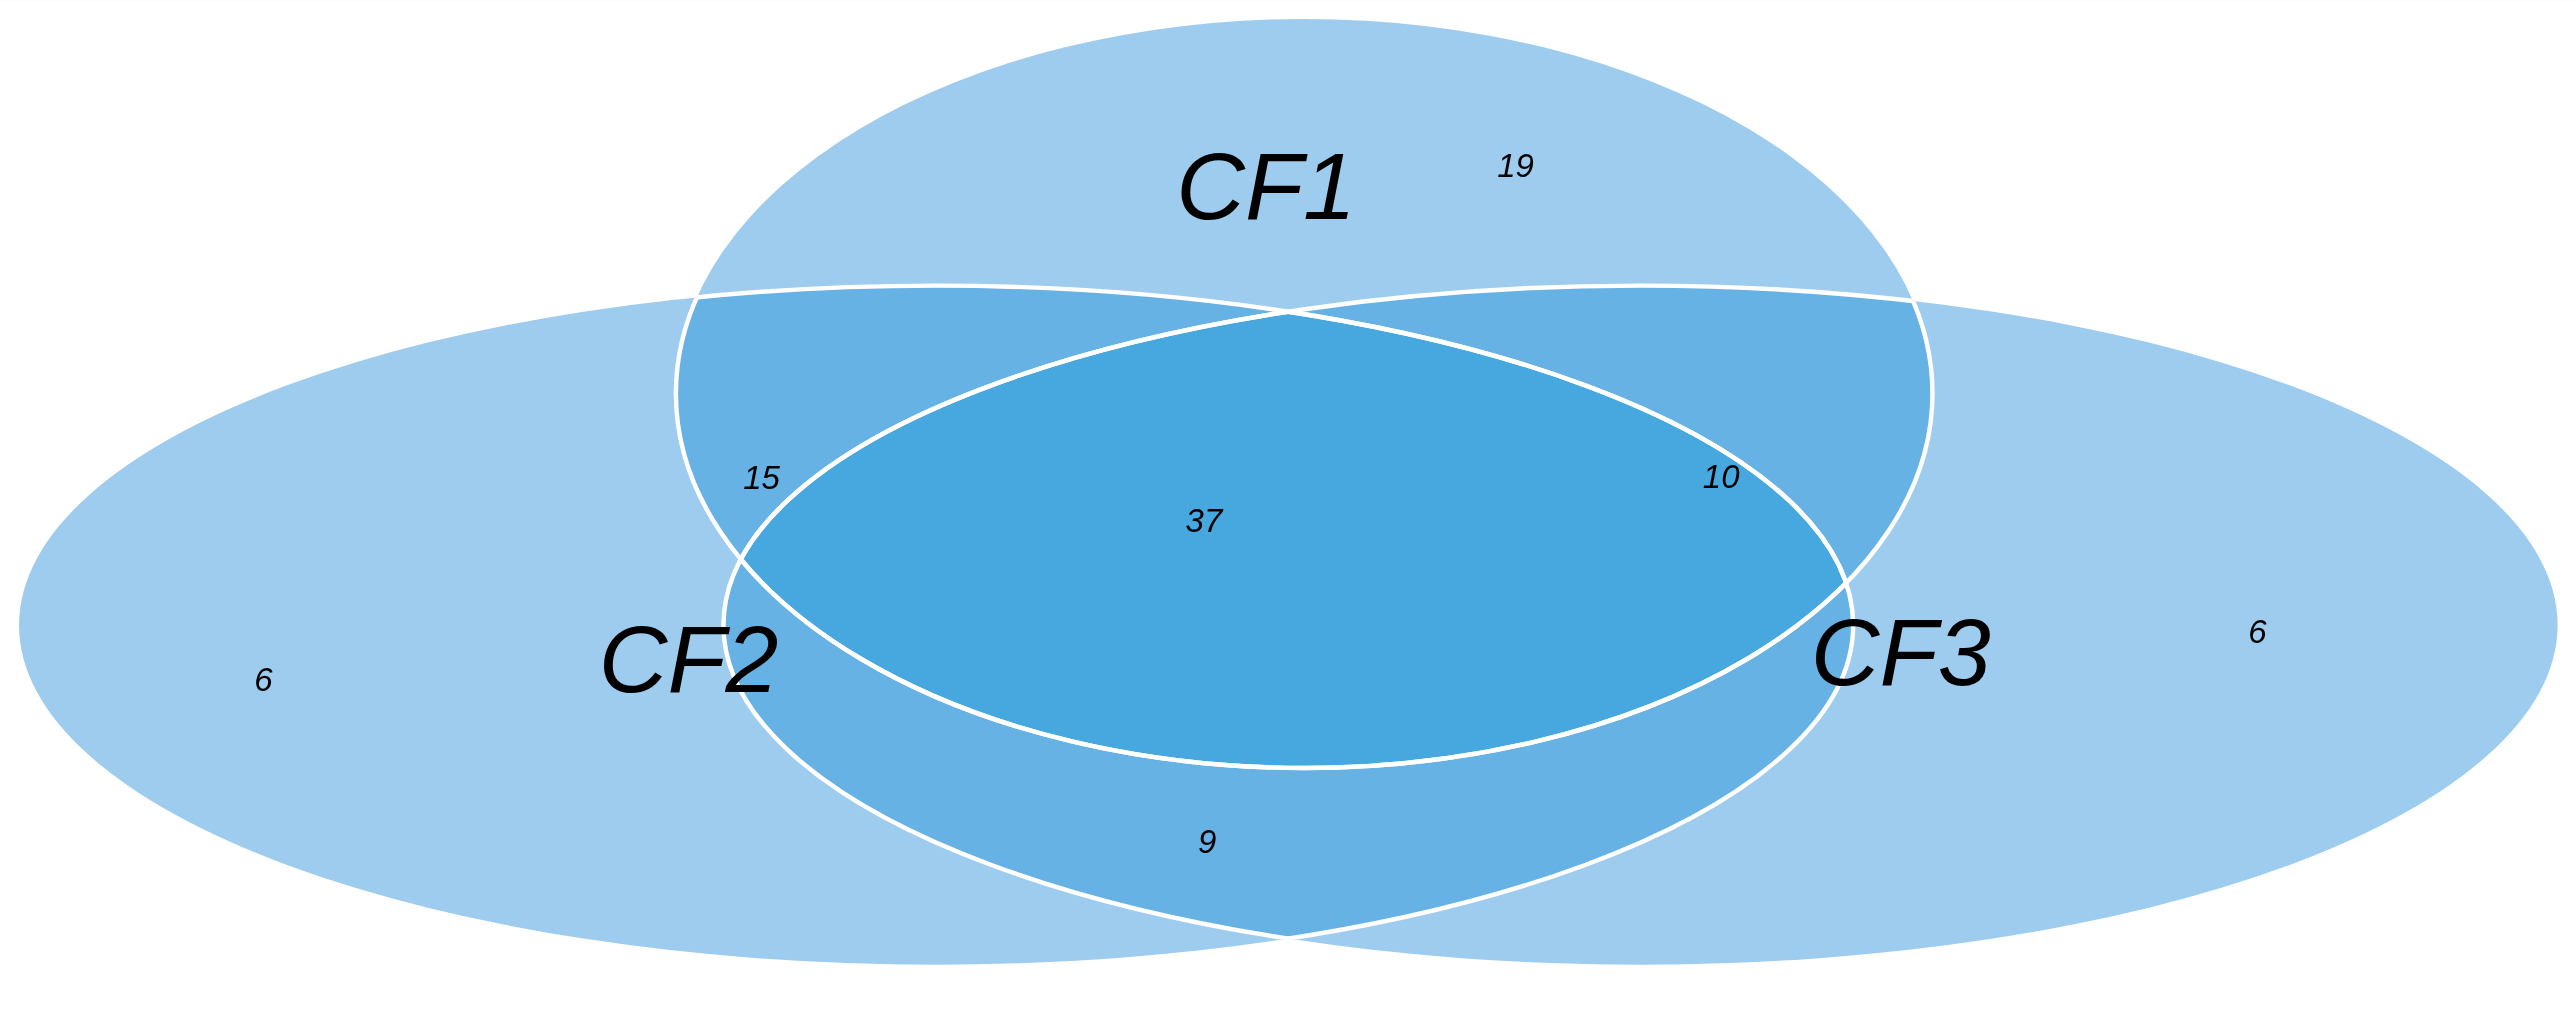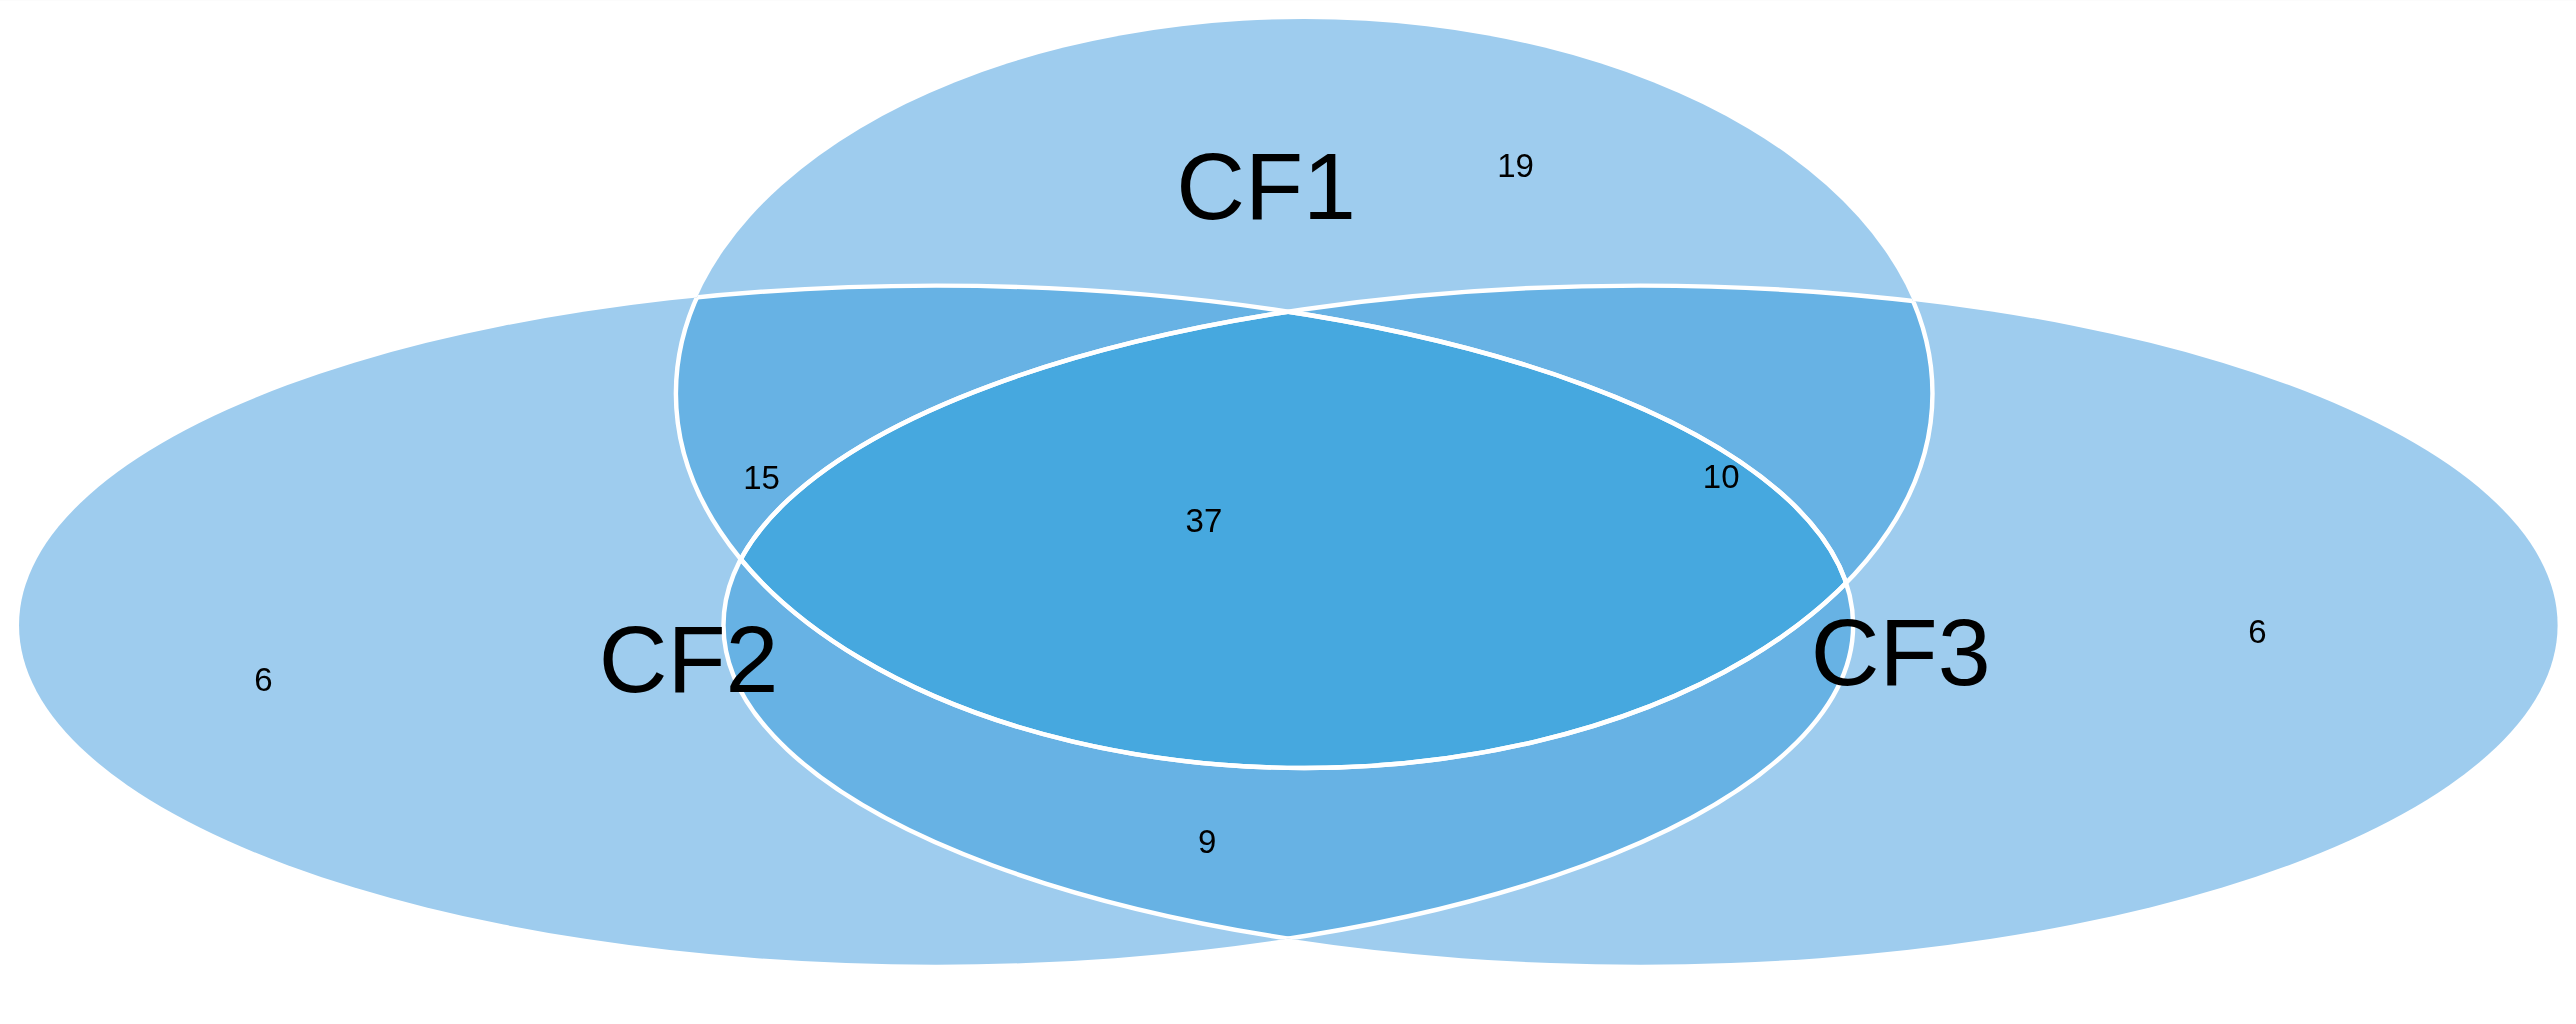--- a/index.html
+++ b/index.html
@@ -11,20 +11,21 @@
     width: 2576px;
     height: 1025px;
     overflow: hidden;
     font-family: "Liberation Sans", sans-serif;
   }
   #venn-root {
     position: relative;
     width: 2576px;
     height: 1025px;
     background: #737373;
+    font-style: italic;
   }
   #venn-svg {
     position: absolute;
     top: 0;
     left: 0;
     width: 2576px;
     height: 1025px;
     display: block;
   }
   .set-label {

